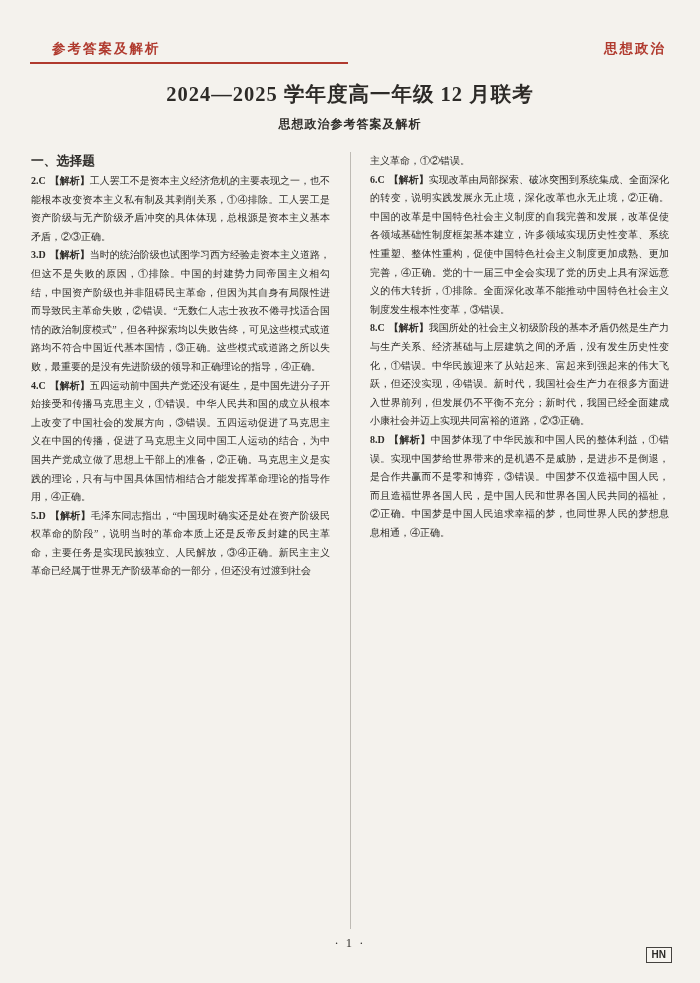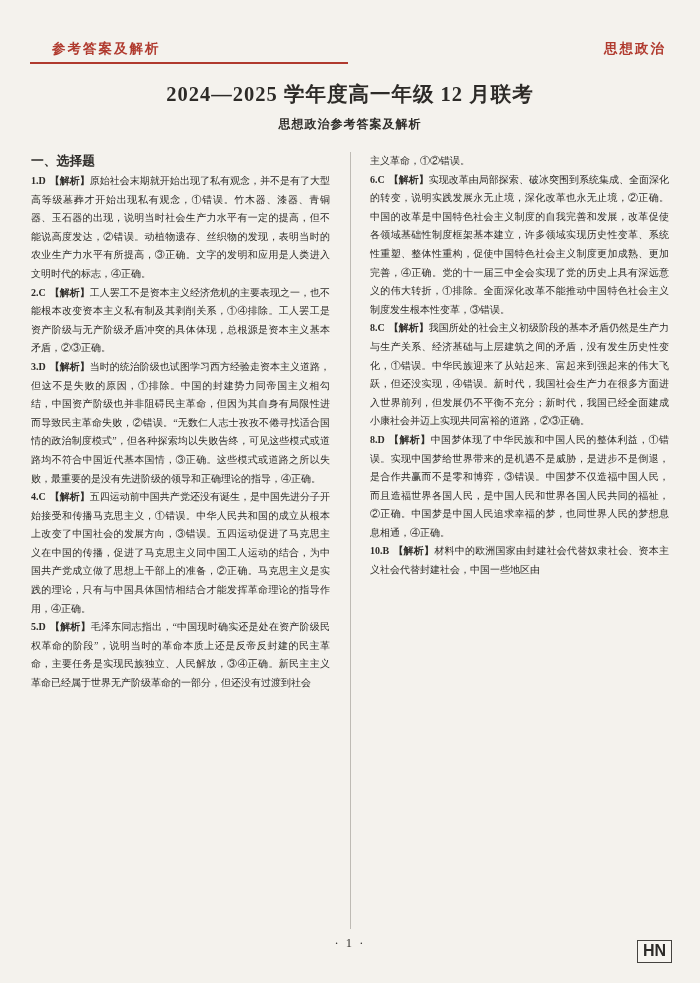--- a/index.html
+++ b/index.html
@@ -116,21 +116,21 @@
     font-size: 12.5px;
     letter-spacing: 2px;
     color: #33312e;
   }
   .footer-code {
     position: absolute;
     right: 28px;
     bottom: 20px;
     border: 1.5px solid #45433f;
     padding: 1px 5px 2px 5px;
-    font-size: 16px;
+    font-size: 10px;
     font-weight: bold;
     font-family: "Liberation Sans", sans-serif;
     color: #2d2b28;
     background: #f7f5f0;
   }
 </style>
 </head>
 <body>
 
 <div class="page">
@@ -142,31 +142,29 @@
   <div class="redline"></div>
 
   <h1 class="title">2024—2025 学年度高一年级 12 月联考</h1>
   <h2 class="subtitle">思想政治参考答案及解析</h2>
 
   <div class="divider"></div>
 
   <div class="columns">
     <div class="col" id="col-left">
       <div class="section-heading">一、选择题</div>
-    <p class="ans"><span class="anum">1.D</span><span class="alabel">【解析】</span><span>原始社会末期就开始出现了私有观念，并不是有了大型高等级墓葬才开始出现私有观念，①错误。竹木器、漆器、青铜器、玉石器的出现，说明当时社会生产力水平有一定的提高，但不能说高度发达，②错误。动植物遗存、丝织物的发现，表明当时的农业生产力水平有所提高，③正确。文字的发明和应用是人类进入文明时代的标志，④正确。</span></p>
         <p class="ans"><span class="anum">2.C</span><span class="alabel">【解析】</span><span>工人罢工不是资本主义经济危机的主要表现之一，也不能根本改变资本主义私有制及其剥削关系，①④排除。工人罢工是资产阶级与无产阶级矛盾冲突的具体体现，总根源是资本主义基本矛盾，②③正确。</span></p>
         <p class="ans"><span class="anum">3.D</span><span class="alabel">【解析】</span><span>当时的统治阶级也试图学习西方经验走资本主义道路，但这不是失败的原因，①排除。中国的封建势力同帝国主义相勾结，中国资产阶级也并非阻碍民主革命，但因为其自身有局限性进而导致民主革命失败，②错误。“无数仁人志士孜孜不倦寻找适合国情的政治制度模式”，但各种探索均以失败告终，可见这些模式或道路均不符合中国近代基本国情，③正确。这些模式或道路之所以失败，最重要的是没有先进阶级的领导和正确理论的指导，④正确。</span></p>
         <p class="ans"><span class="anum">4.C</span><span class="alabel">【解析】</span><span>五四运动前中国共产党还没有诞生，是中国先进分子开始接受和传播马克思主义，①错误。中华人民共和国的成立从根本上改变了中国社会的发展方向，③错误。五四运动促进了马克思主义在中国的传播，促进了马克思主义同中国工人运动的结合，为中国共产党成立做了思想上干部上的准备，②正确。马克思主义是实践的理论，只有与中国具体国情相结合才能发挥革命理论的指导作用，④正确。</span></p>
         <p class="ans"><span class="anum">5.D</span><span class="alabel">【解析】</span><span>毛泽东同志指出，“中国现时确实还是处在资产阶级民权革命的阶段”，说明当时的革命本质上还是反帝反封建的民主革命，主要任务是实现民族独立、人民解放，③④正确。新民主主义革命已经属于世界无产阶级革命的一部分，但还没有过渡到社会</span></p>
       </div>
     <div class="col" id="col-right">
         <p class="ans cont">主义革命，①②错误。</p>
         <p class="ans"><span class="anum">6.C</span><span class="alabel">【解析】</span><span>实现改革由局部探索、破冰突围到系统集成、全面深化的转变，说明实践发展永无止境，深化改革也永无止境，②正确。中国的改革是中国特色社会主义制度的自我完善和发展，改革促使各领域基础性制度框架基本建立，许多领域实现历史性变革、系统性重塑、整体性重构，促使中国特色社会主义制度更加成熟、更加完善，④正确。党的十一届三中全会实现了党的历史上具有深远意义的伟大转折，①排除。全面深化改革不能推动中国特色社会主义制度发生根本性变革，③错误。</span></p>
         <p class="ans"><span class="anum">8.C</span><span class="alabel">【解析】</span><span>我国所处的社会主义初级阶段的基本矛盾仍然是生产力与生产关系、经济基础与上层建筑之间的矛盾，没有发生历史性变化，①错误。中华民族迎来了从站起来、富起来到强起来的伟大飞跃，但还没实现，④错误。新时代，我国社会生产力在很多方面进入世界前列，但发展仍不平衡不充分；新时代，我国已经全面建成小康社会并迈上实现共同富裕的道路，②③正确。</span></p>
         <p class="ans"><span class="anum">8.D</span><span class="alabel">【解析】</span><span>中国梦体现了中华民族和中国人民的整体利益，①错误。实现中国梦给世界带来的是机遇不是威胁，是进步不是倒退，是合作共赢而不是零和博弈，③错误。中国梦不仅造福中国人民，而且造福世界各国人民，是中国人民和世界各国人民共同的福祉，②正确。中国梦是中国人民追求幸福的梦，也同世界人民的梦想息息相通，④正确。</span></p>
-        <p class="ans"><span class="anum">10.B</span><span class="alabel">【解析】</span><span>材料中的欧洲国家由封建社会代替奴隶社会、资本主义社会代替封建社会，中国一些地区由</span></p>
       </div>
   </div>
 
   <div class="footer-pageno">· 1 ·</div>
   <div class="footer-code">HN</div>
 
 </div>
 
 </body></html>

